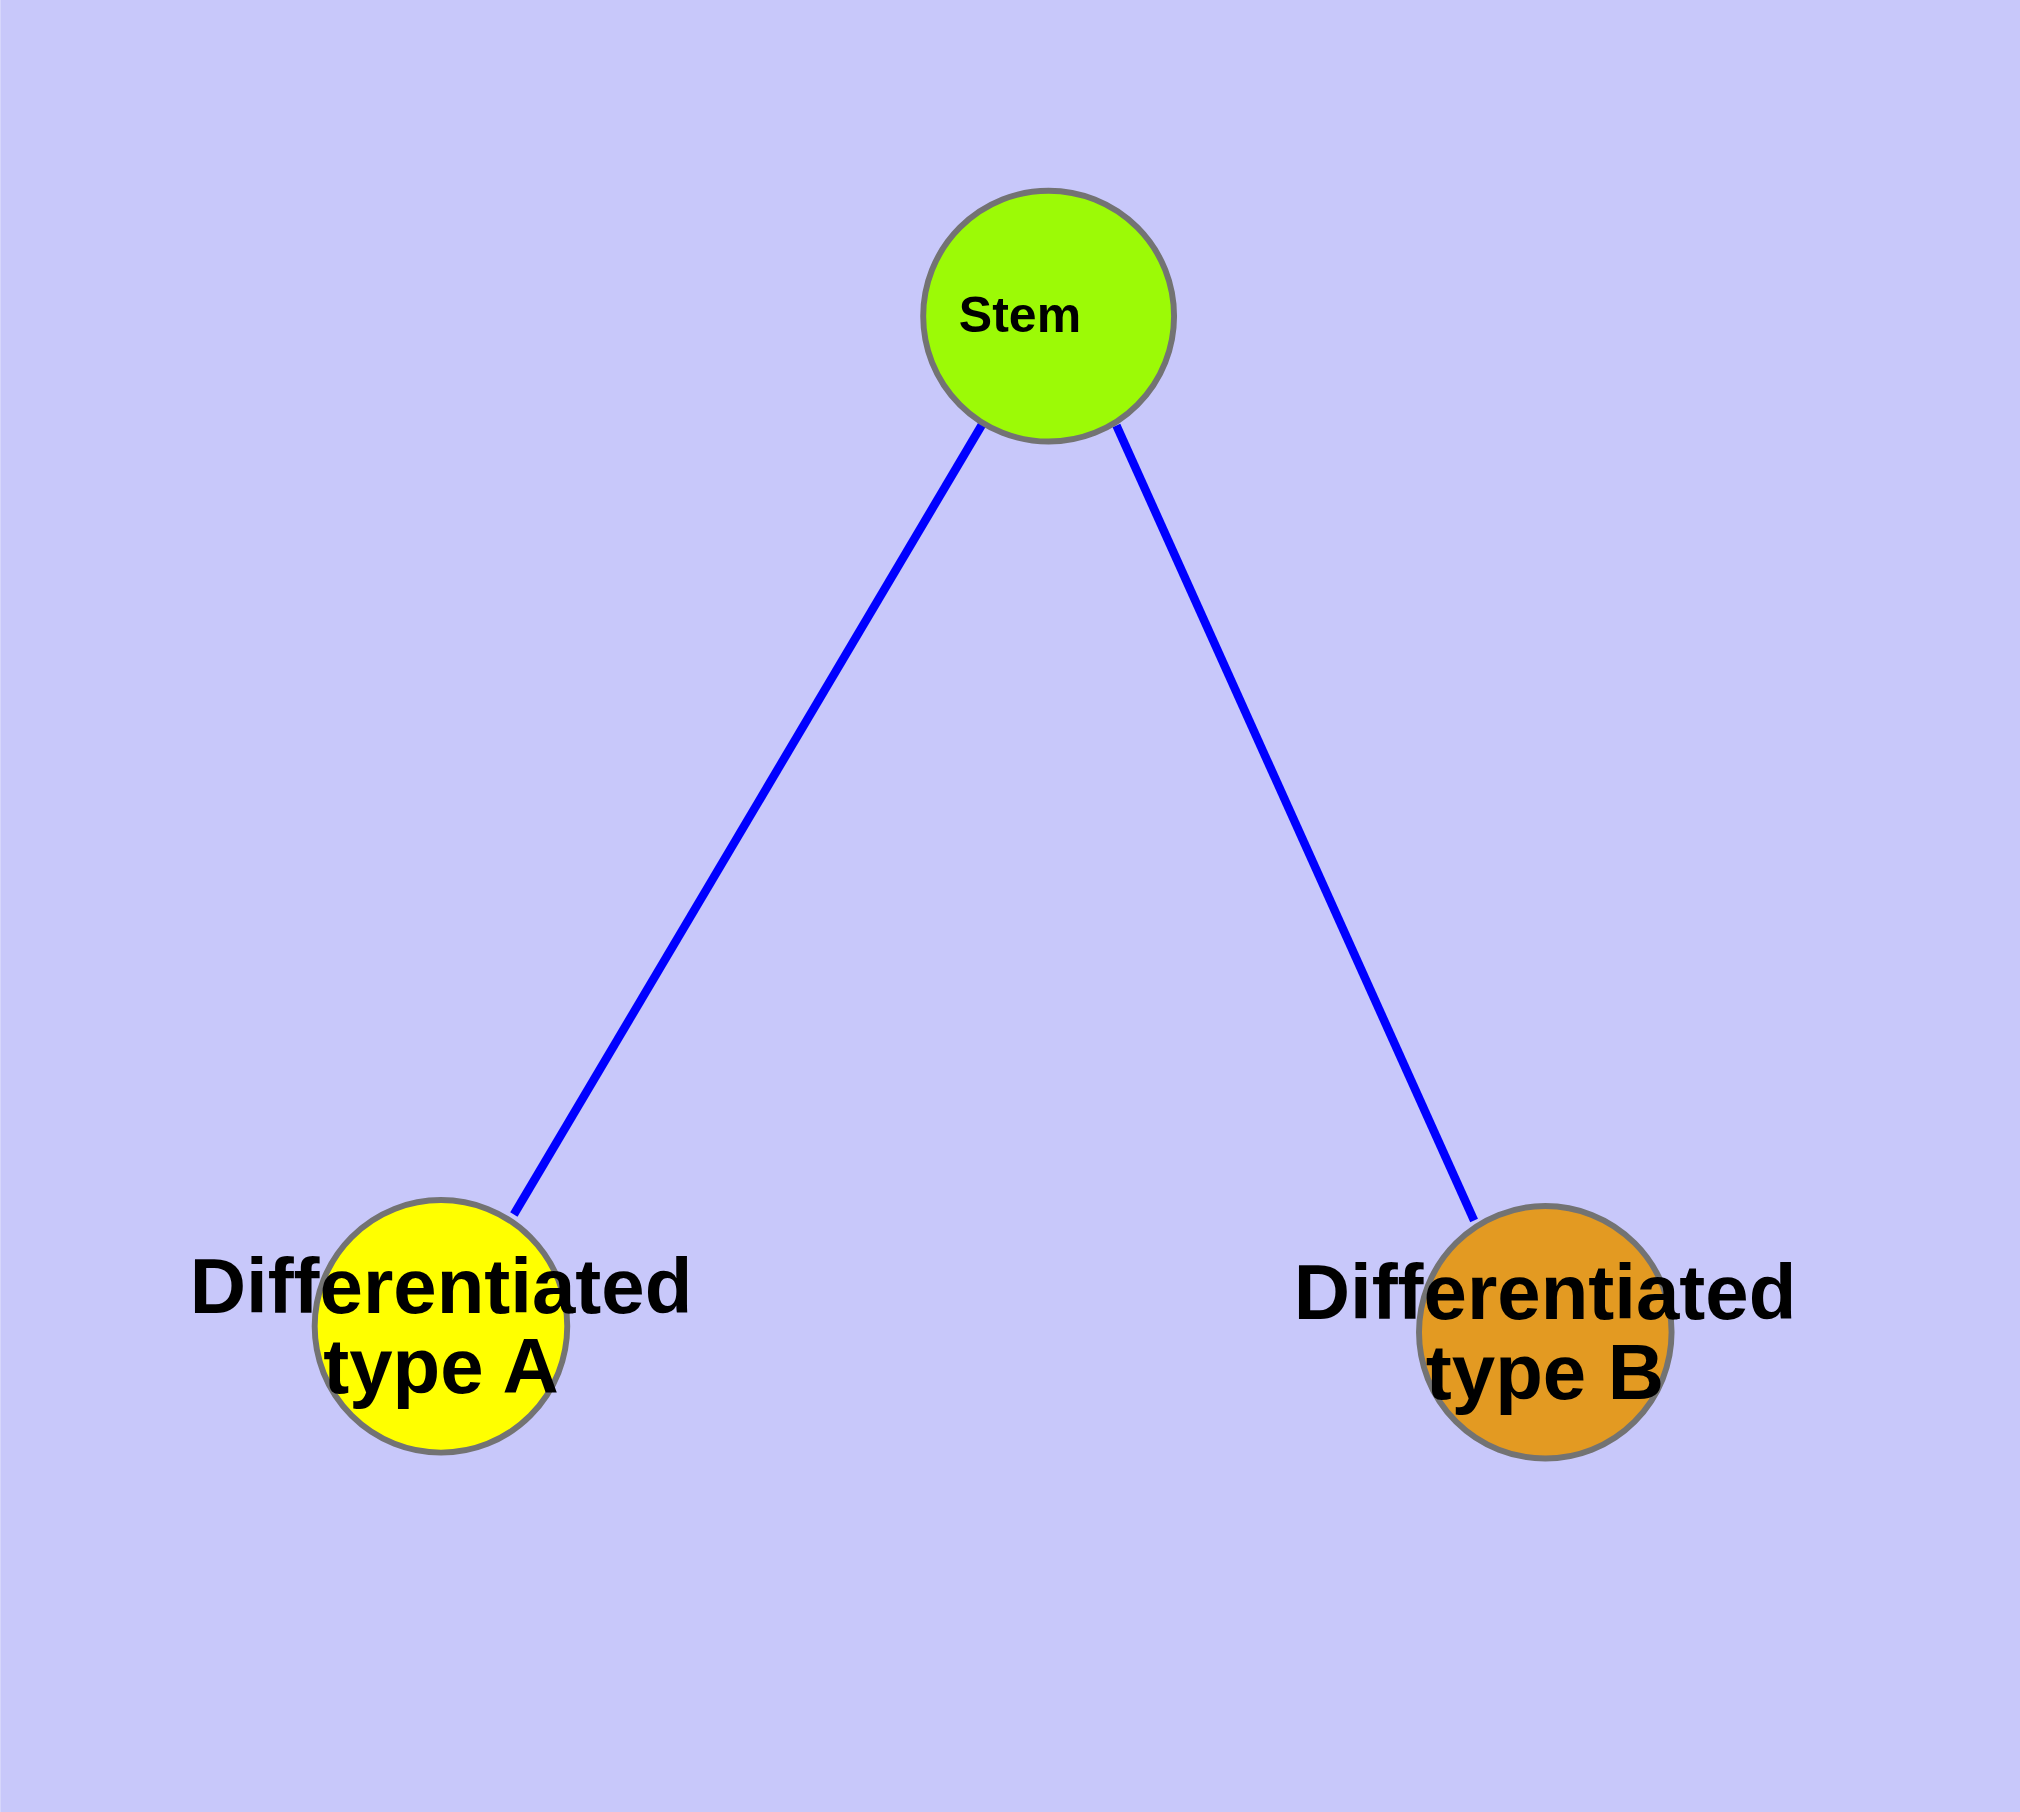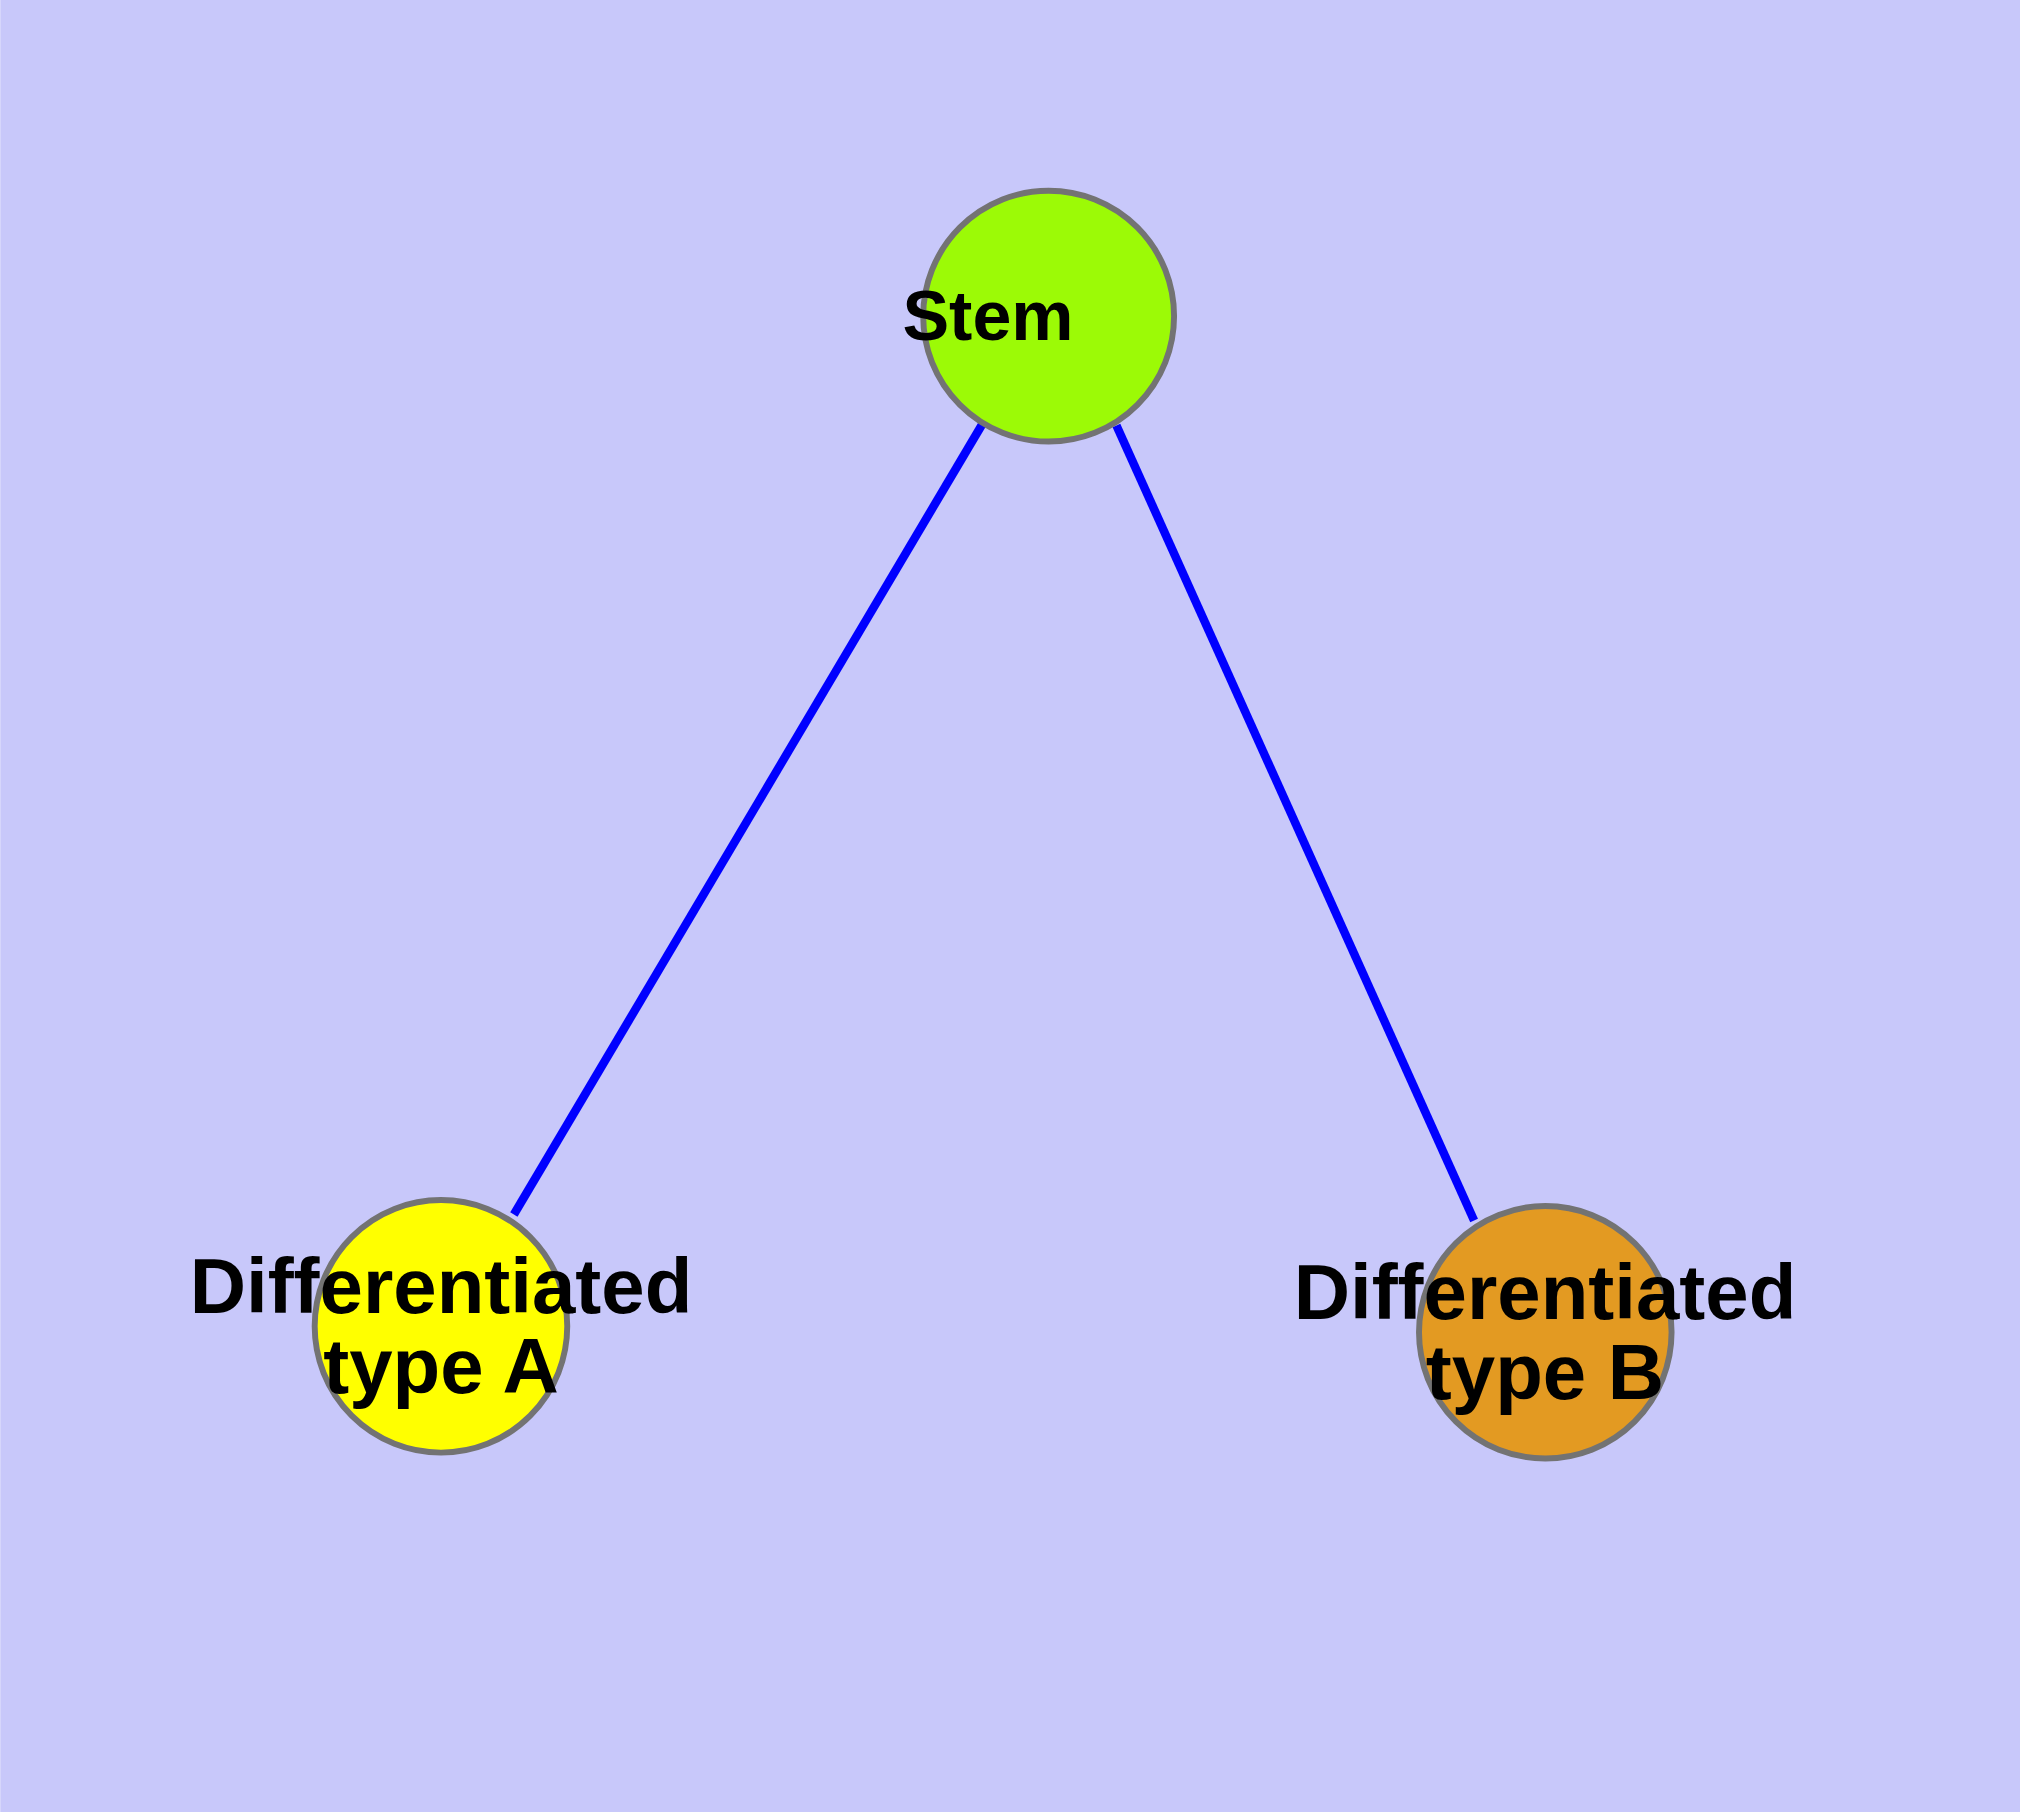--- a/index.html
+++ b/index.html
@@ -51,21 +51,21 @@
       <line id="edge-1" x1="1317" y1="502" x2="1739" y2="1440" stroke="#0000FF" stroke-width="10" stroke-linecap="butt"></line>
     </g>
 
     <g>
       <circle id="node-0" cx="1237" cy="373" r="148" fill="#9CFA06" stroke="#737373" stroke-width="7"></circle>
       <circle id="node-1" cx="520" cy="1565" r="149" fill="#FFFF00" stroke="#737373" stroke-width="7"></circle>
       <circle id="node-2" cx="1823" cy="1572" r="149" fill="#E39A22" stroke="#737373" stroke-width="7"></circle>
     </g>
   </svg>
 
-  <div class="node-label" id="label-0" style="left: 988px; top: 316px; font-size: 70px; color: rgb(0, 0, 0);">Stem</div>
+  <div class="node-label" id="label-0" style="left: 1020px; top: 316px; font-size: 50px; color: rgb(0, 0, 0);">Stem</div>
 
   <div class="node-label" id="label-1" style="left: 441px; top: 1326px; font-size: 78px; color: rgb(0, 0, 0);">Differentiated
 type A</div>
 
   <div class="node-label" id="label-2" style="left: 1545px; top: 1332px; font-size: 78px; color: rgb(0, 0, 0);">Differentiated
 type B</div>
 
 </div>
 
 

